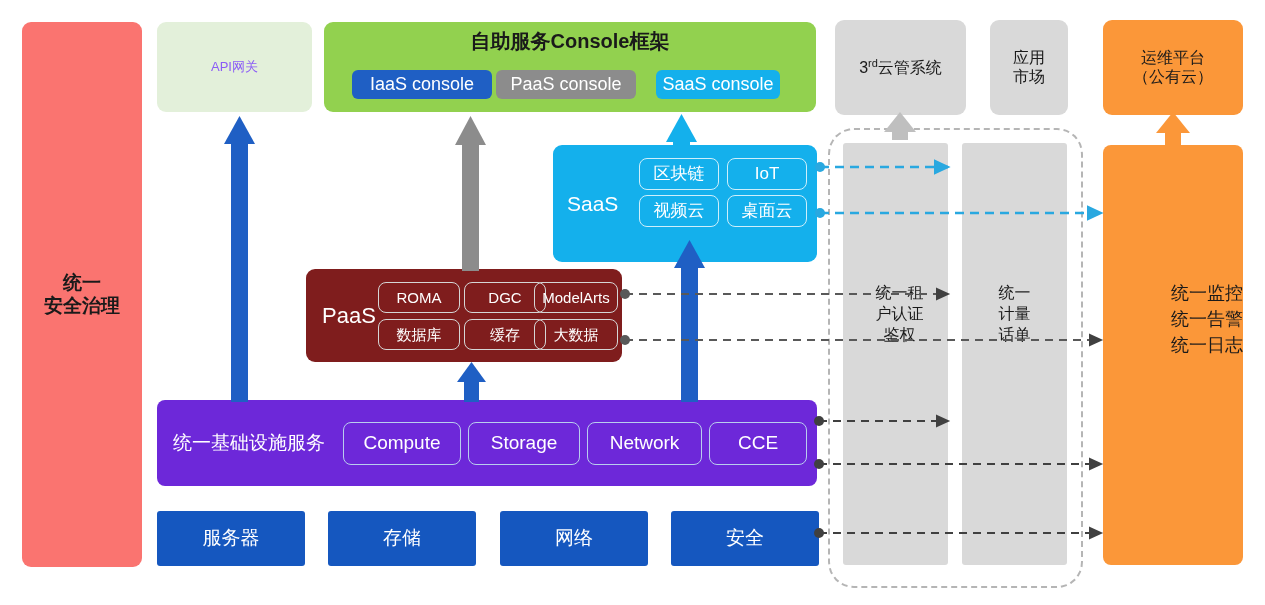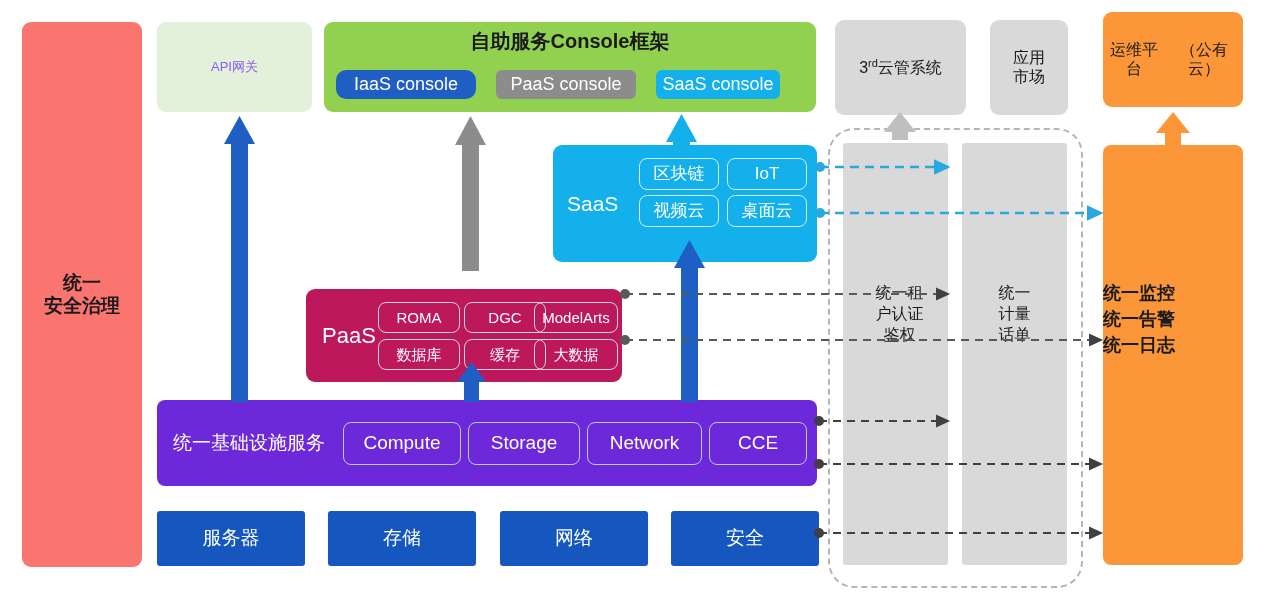--- a/index.html
+++ b/index.html
@@ -27,21 +27,21 @@
 
   
   .orange-top{background:#fb9739;color:#1a1a1a;font-size:16px;}
 
   
   .saas-panel{background:#14b0ec;}
   .saas-label{position:absolute;left:14px;top:50%;transform:translateY(-50%);color:#fff;font-size:21px;}
   .saas-chip{position:absolute;border:1.6px solid #cdeffb;border-radius:8px;color:#fff;font-size:17px;display:flex;align-items:center;justify-content:center;background:transparent;}
 
   
-  .paas-panel{background:#be185d;margin-top:20px;}
+  .paas-panel{background:#7f1d1d;}
   .paas-label{position:absolute;left:16px;top:50%;transform:translateY(-50%);color:#fff;font-size:22px;}
   .paas-chip{position:absolute;border:1.6px solid #d6d6d6;border-radius:8px;color:#fff;font-size:15px;display:flex;align-items:center;justify-content:center;background:transparent;}
 
   
   .infra-bar{background:#6d28d9;border-radius:8px;}
   .infra-label{position:absolute;left:16px;top:50%;transform:translateY(-50%);color:#fff;font-size:19px;}
   .infra-chip{position:absolute;border:1.6px solid #b9cdee;border-radius:8px;color:#fff;font-size:19px;display:flex;align-items:center;justify-content:center;}
 
   
   .hw-box{background:#1557bf;color:#fff;font-size:19px;border-radius:3px;}
@@ -60,21 +60,21 @@
     <span>统一</span>
     <span>安全治理</span>
   </div>
 
   <div class="box rnd api-gw" style="left:157px;top:22px;width:155px;height:90px;">
     <span>API网关</span>
   </div>
 
   <div class="box rnd console-frame" style="left:324px;top:22px;width:492px;height:90px;display:block;">
     <div class="console-title">自助服务Console框架</div>
-    <div class="console-chip chip-iaas" style="left:12px;top:48px;width:140px;border-radius:10px;">
+    <div class="console-chip chip-iaas" style="left:28px;top:48px;width:140px;">
       <span>IaaS console</span>
     </div>
     <div class="console-chip chip-paas" style="left:172px;top:48px;width:140px;">
       <span>PaaS console</span>
     </div>
     <div class="console-chip chip-saas" style="left:332px;top:48px;width:124px;">
       <span>SaaS console</span>
     </div>
   </div>
 
@@ -82,21 +82,21 @@
     <span>
       <span>3</span><sup style="font-size:11px;">rd</sup><span>云管系统</span>
     </span>
   </div>
 
   <div class="box rnd gray-top" style="left:990px;top:20px;width:78px;height:95px;flex-direction:column;">
     <span>应用</span>
     <span>市场</span>
   </div>
 
-  <div class="box rnd orange-top" style="left:1103px;top:12px;width:140px;height:95px;flex-direction:row;">
+  <div class="box rnd orange-top" style="left:1103px;top:20px;width:140px;height:95px;flex-direction:column;">
     <span>运维平台</span>
     <span>（公有云）</span>
   </div>
 
   <div class="box rnd saas-panel" style="left:553px;top:145px;width:264px;height:117px;display:block;">
     <div class="saas-label">SaaS</div>
     <div class="saas-chip" style="left:86px;top:13px;width:78px;height:30px;">
       <span>区块链</span>
     </div>
     <div class="saas-chip" style="left:174px;top:13px;width:78px;height:30px;">
@@ -172,21 +172,21 @@
   </div>
   <div style="position:absolute;left:962px;top:143px;width:105px;height:422px;background:#d9d9d9;border-radius:3px;">
     <div style="position:absolute;left:0;right:0;top:140px;text-align:center;font-size:16px;line-height:1.3;color:#1a1a1a;">
       <div>统一</div>
       <div>计量</div>
       <div>话单</div>
     </div>
   </div>
 
   <div style="position:absolute;left:1103px;top:145px;width:140px;height:420px;background:#fb9739;border-radius:8px;">
-    <div style="position:absolute;left:0;right:0;top:135px;text-align:left;font-size:18px;line-height:1.45;color:#1a1a1a;font-weight:700;">
+    <div style="position:absolute;left:0;right:0;top:135px;text-align:right;font-size:18px;line-height:1.45;color:#1a1a1a;font-weight:400;">
       <div>统一监控</div>
       <div>统一告警</div>
       <div>统一日志</div>
     </div>
   </div>
 
   <svg class="overlay" viewBox="0 0 1265 605">
     <defs>
       <marker id="mk-dark" markerWidth="7" markerHeight="7" refX="5.5" refY="3" orient="auto">
         <path d="M0,0 L6.5,3 L0,6 z" fill="#404040"></path>

